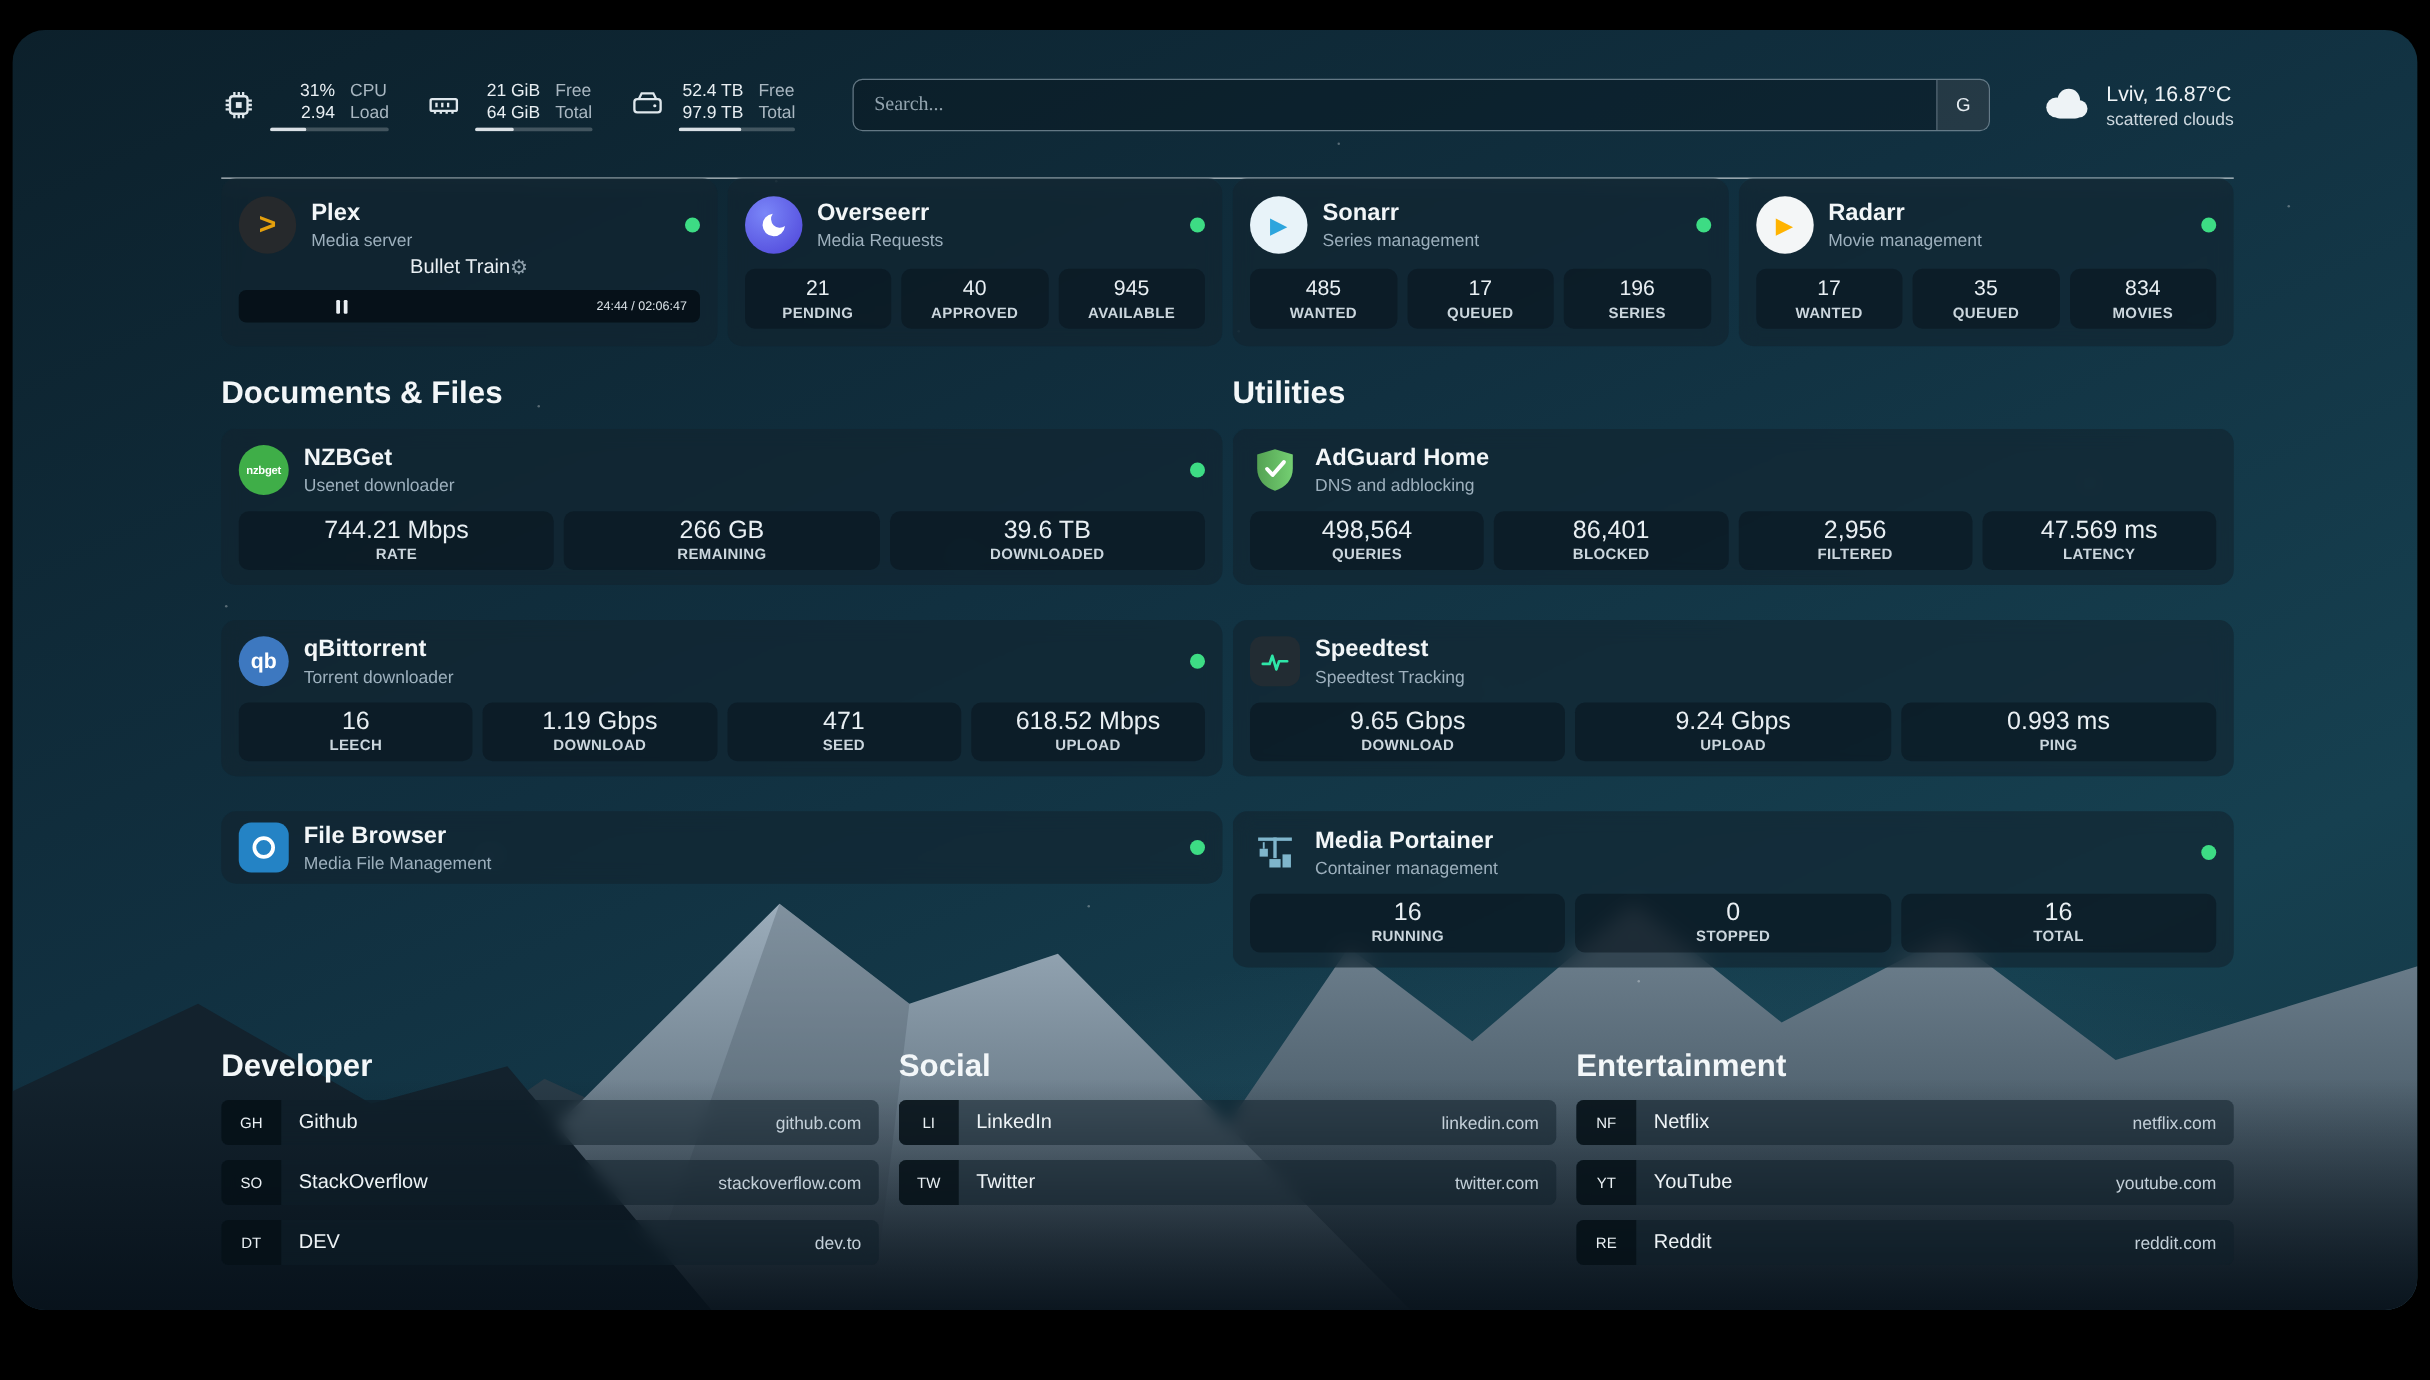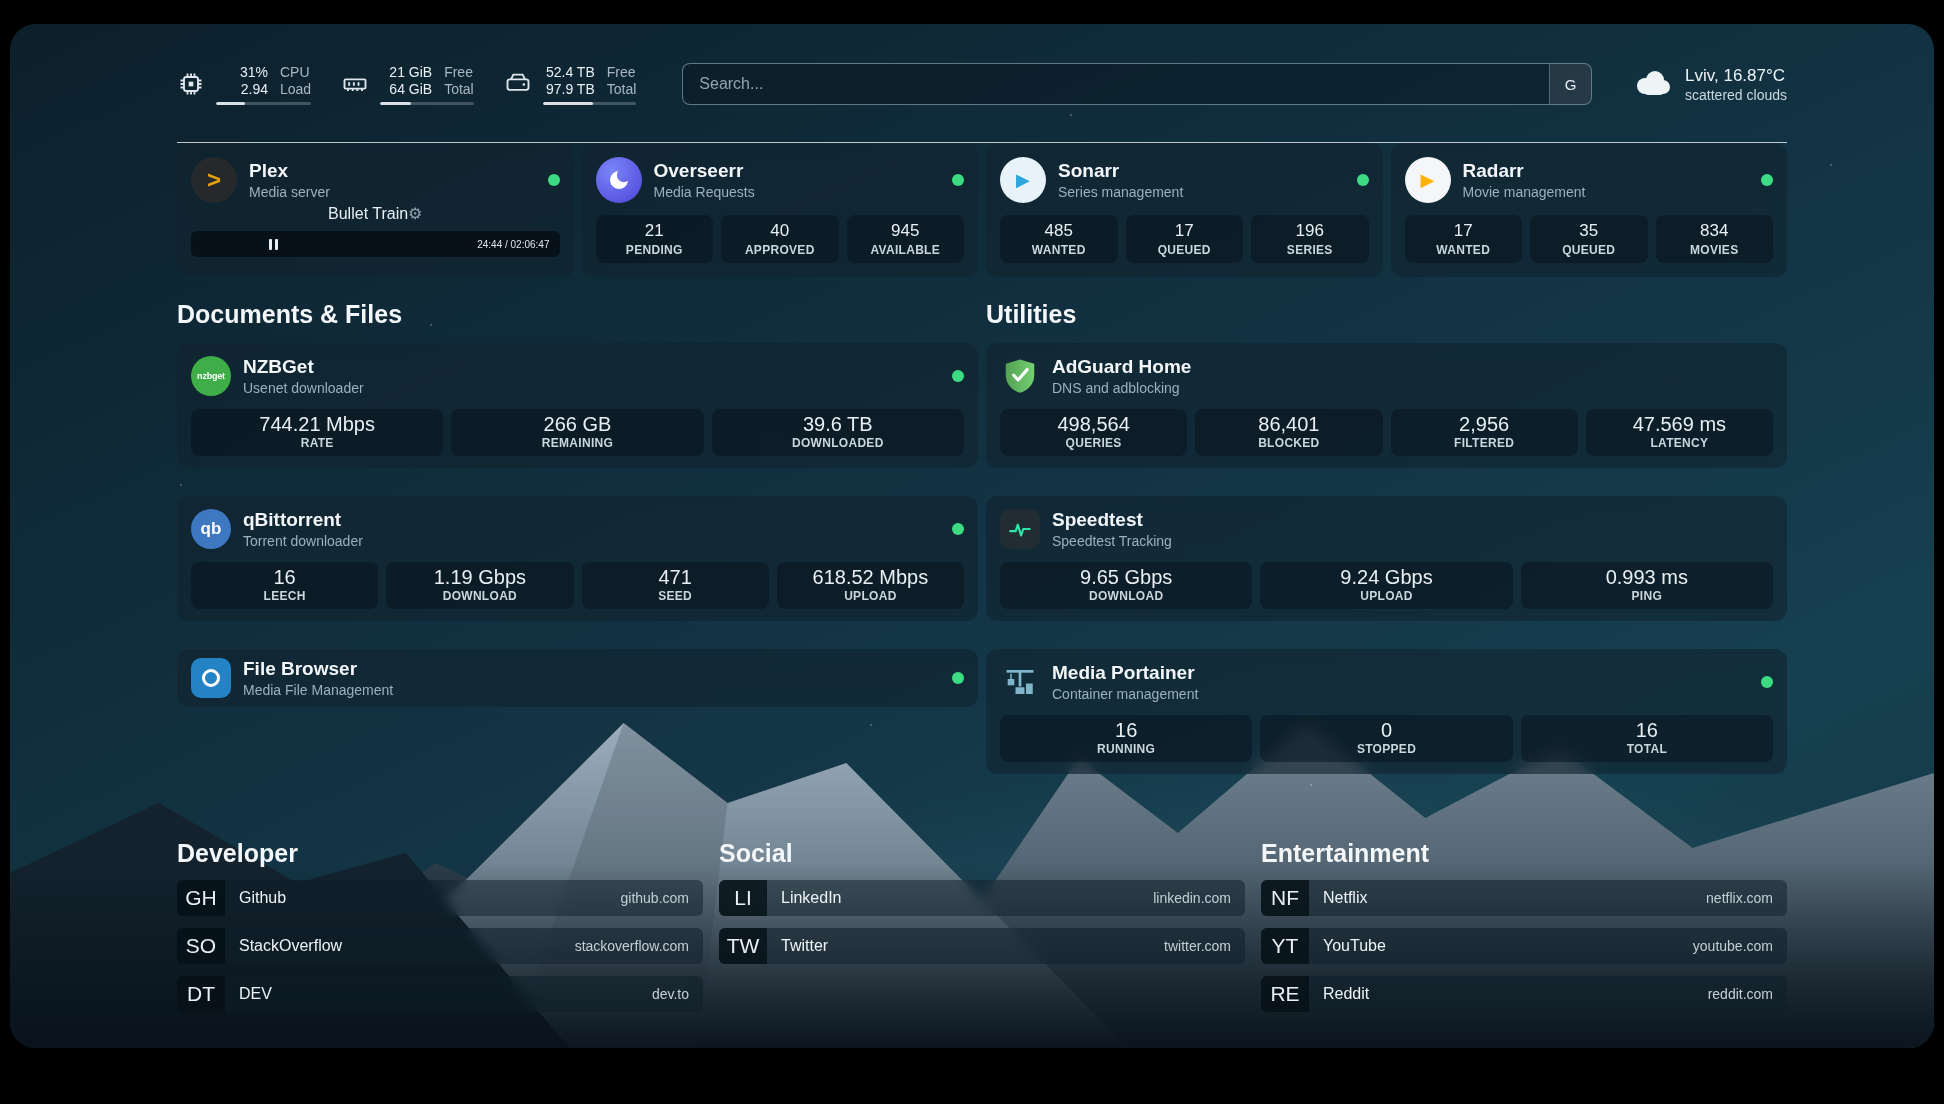--- a/index.html
+++ b/index.html
@@ -27,21 +27,21 @@
   .sysstat{display:flex;gap:11px;align-items:center}
   .sys-icon{color:#dfe7ec;display:flex;align-items:center}
   .sys-body{font-size:14px;color:#e9eff3}
   .sys-row{display:flex;gap:12px;line-height:17px}
   .sys-v{min-width:52px;text-align:right;font-weight:500}
   .sys-l{color:#a9b7c1}
   .sys-bar{margin-top:4px;height:3px;border-radius:2px;background:rgba(255,255,255,.22);overflow:hidden}
   .sys-fill{height:100%;background:#d9e0e5;border-radius:2px}
   .search{flex:1;margin:0 40px 0 46px;height:42px;display:flex;align-items:stretch;border:1px solid rgba(173,193,206,.55);
     border-radius:8px;background:rgba(9,22,30,.45);overflow:hidden}
-  .search input{flex:1;background:transparent;border:none;outline:none;color:#e6edf2;font-size:16px;padding:0 16px;font-family:Liberation Sans, sans-serif}
+  .search input{flex:1;background:transparent;border:none;outline:none;color:#e6edf2;font-size:16px;padding:0 16px;font-family:Liberation Serif, serif}
   .search input::placeholder{color:#93a4af}
   .search-btn{width:42px;display:flex;align-items:center;justify-content:center;color:#e6edf2;font-size:15px;
     background:rgba(255,255,255,.10);border-left:1px solid rgba(173,193,206,.35);cursor:pointer}
   .weather{display:flex;gap:13px;align-items:center;color:#eef3f6}
   .wx-loc{font-size:17px;line-height:21px}
   .wx-cond{font-size:14px;color:#ccd7de;line-height:18px}
   .divider{margin-top:34px;height:1px;background:rgba(250,253,255,.75)}
 
   
   .section-title{font-size:25px;font-weight:600;color:#f3f7f9;line-height:30px}
@@ -90,21 +90,21 @@
   .pause i{display:block;width:3px;height:11px;background:#e9eff3;border-radius:1px}
   .np-time{margin-left:auto}
 
   
   .bookmarks{display:flex;gap:16px;margin-top:36px}
   .bm-col{flex:1;min-width:0}
   .bm-col .section-title{margin:0 0 12px}
   .bm-row{display:flex;align-items:center;height:36px;margin-bottom:12px;border-radius:6px;overflow:hidden;
     background:rgba(13,29,39,.5);backdrop-filter:blur(6px);cursor:pointer}
   .bm-abbr{width:48px;height:100%;background:rgba(5,15,22,.78);display:flex;align-items:center;justify-content:center;
-    font-size:21px;color:#e9eff3;flex:none}
+    font-size:12px;color:#e9eff3;flex:none}
   .bm-name{margin-left:14px;font-size:16px;color:#eef3f6;white-space:nowrap}
   .bm-url{margin-left:auto;margin-right:14px;font-size:14px;color:#c3cfd8;white-space:nowrap}
 </style>
 </head>
 <body>
 
 <div class="screen">
 
   <svg class="mountains" viewBox="0 0 1944 440" preserveAspectRatio="none" aria-hidden="true">
     <defs>

